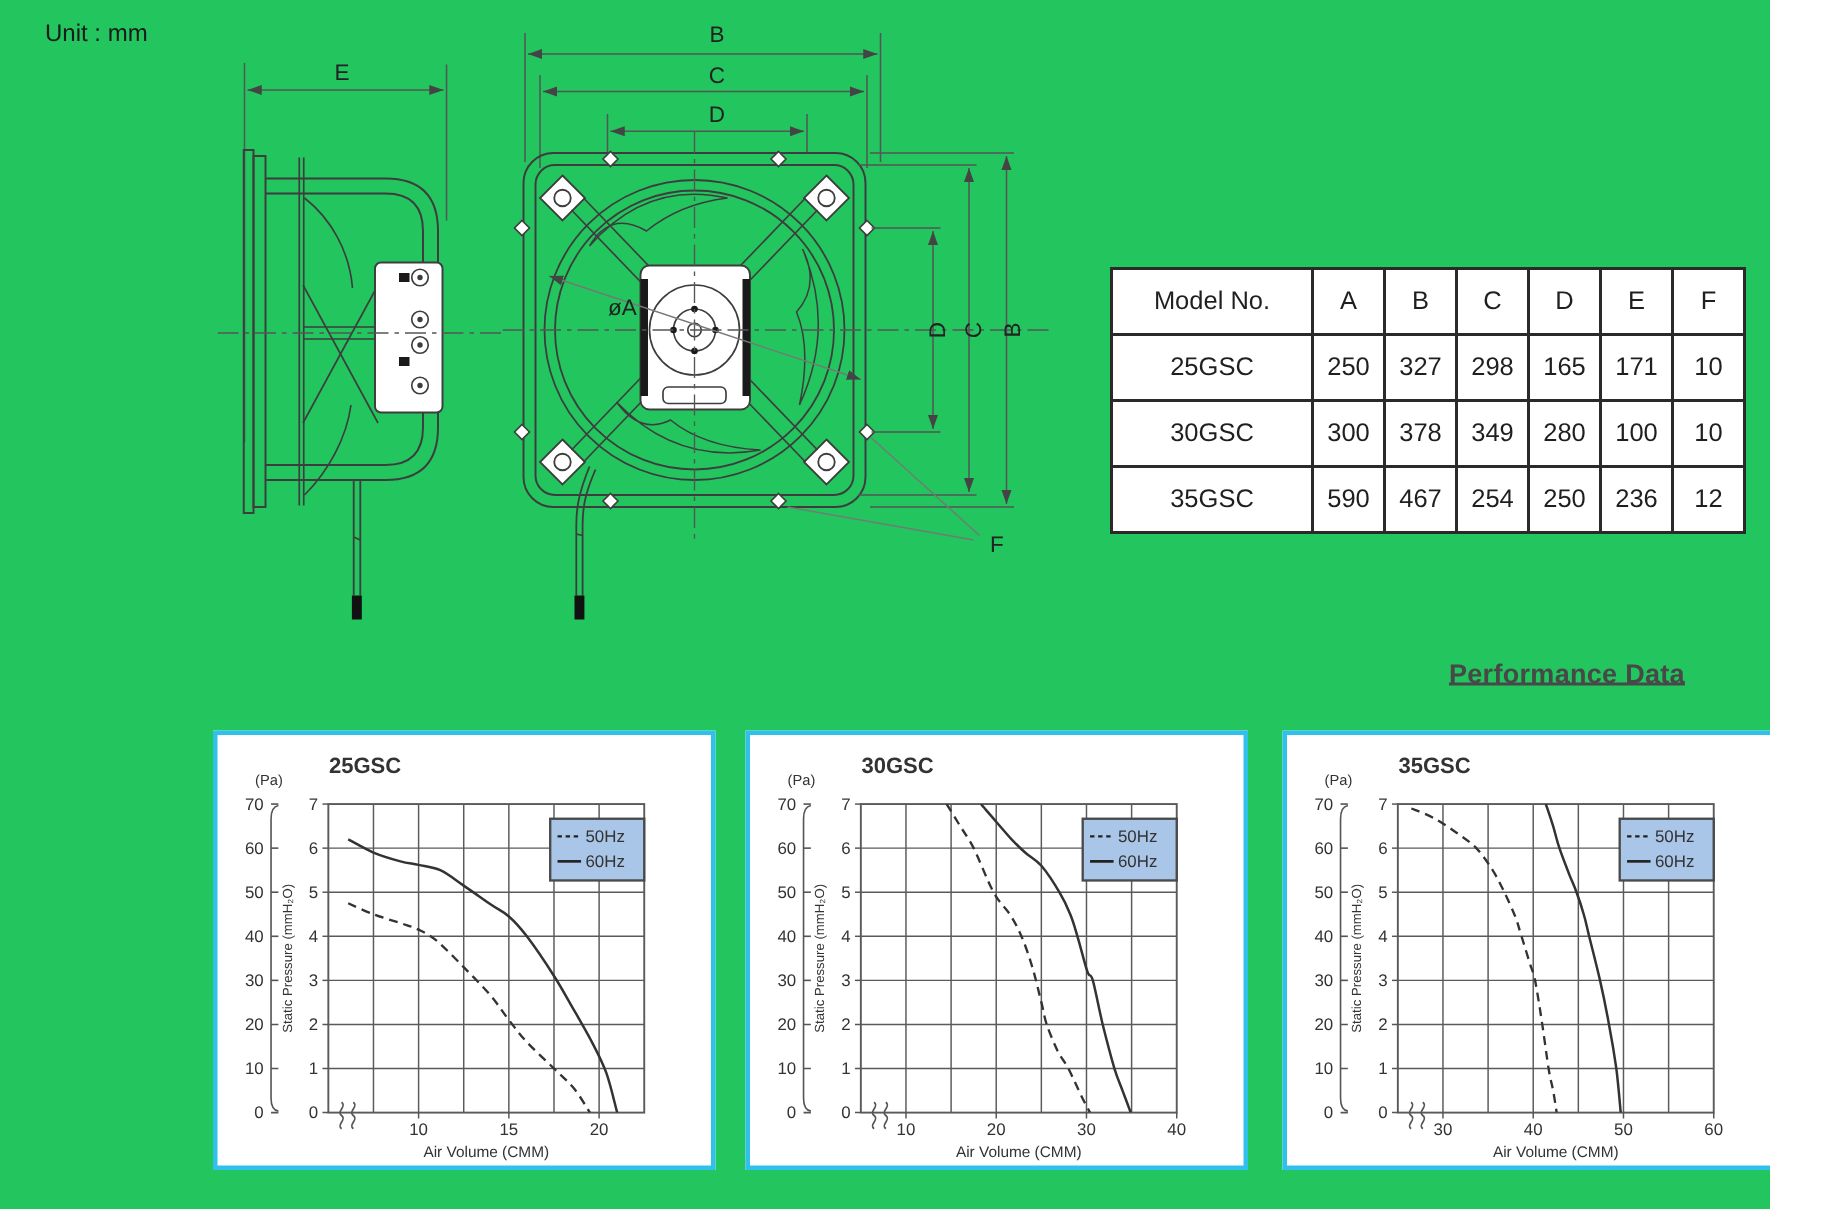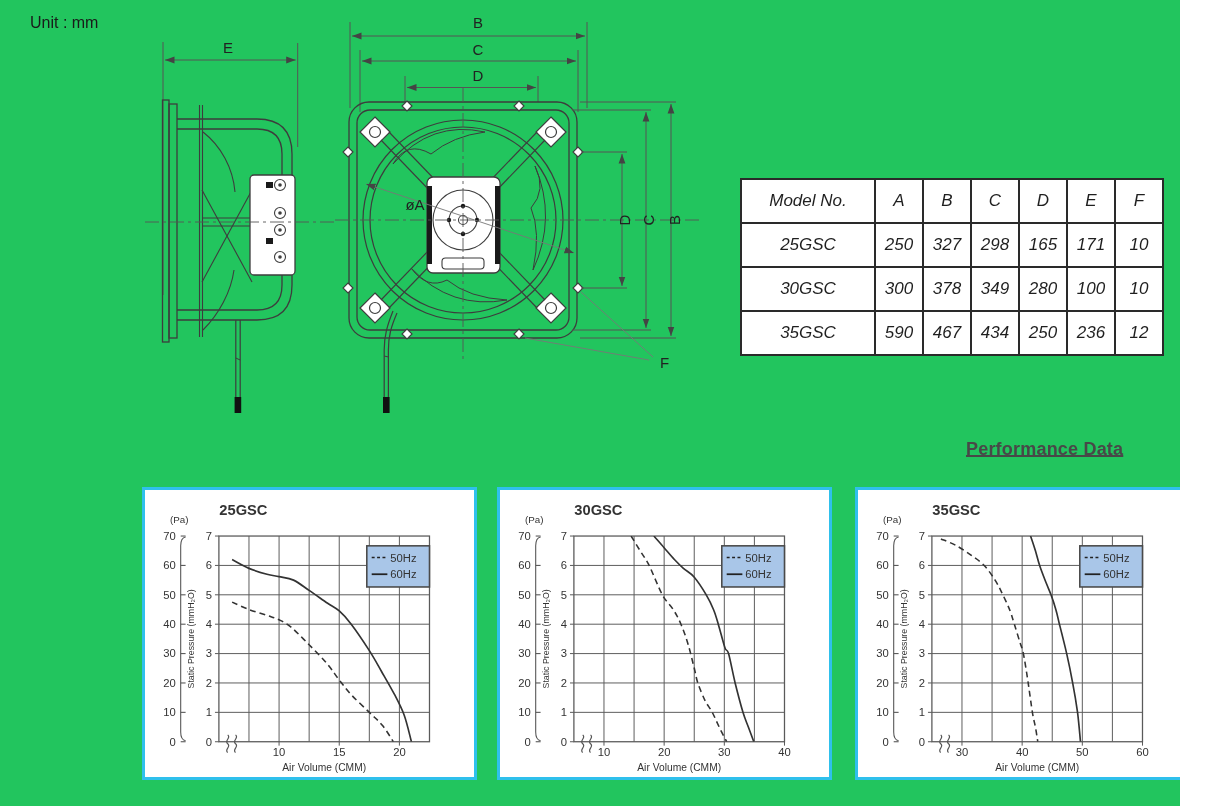--- a/index.html
+++ b/index.html
@@ -4,21 +4,21 @@
 <style>
   html,body{margin:0;padding:0;background:#ffffff;}
   #canvas{position:relative;width:1180px;height:806px;background:#22c55e;overflow:hidden;
           font-family:"Liberation Sans",sans-serif;color:#222;}
   #unit-label{position:absolute;left:30px;top:14px;font-size:16px;color:#1a1a1a;}
   #side-view{position:absolute;left:145px;top:30px;}
   #front-view{position:absolute;left:335px;top:8px;}
   svg text{font-family:"Liberation Sans",sans-serif;fill:#333;}
   .dimtxt{font-size:15px;fill:#222;}
   
-  #dim-table-wrap{position:absolute;left:740px;top:178px;font-style:italic;}
+  #dim-table-wrap{position:absolute;left:740px;top:178px;}
   table#dim-table{border-collapse:collapse;background:#fff;}
   #dim-table th,#dim-table td{border:2px solid #2a2a2a;text-align:center;vertical-align:middle;
       font-size:17px;font-weight:400;color:#1f1f1f;height:42px;padding:0;}
   
   #perf-heading{position:absolute;left:966px;top:439px;font-size:18px;font-weight:bold;color:#484848;
       text-decoration:underline;text-decoration-thickness:2px;text-underline-offset:0px;letter-spacing:.2px;}
   
   .chart-panel{position:absolute;top:487px;width:335px;height:293px;background:#fff;
       border:3px solid #2fc0ec;box-sizing:border-box;}
   .chart-panel:nth-child(1){left:142px;}
@@ -251,21 +251,21 @@
             <td>378</td>
             <td>349</td>
             <td>280</td>
             <td>100</td>
             <td>10</td>
           </tr>
           <tr>
             <td>35GSC</td>
             <td>590</td>
             <td>467</td>
-            <td>434</td>
+            <td>254</td>
             <td>250</td>
             <td>236</td>
             <td>12</td>
           </tr>
         </tbody>
     </table>
   </div>
 
   <div id="perf-heading">Performance Data</div>
 

